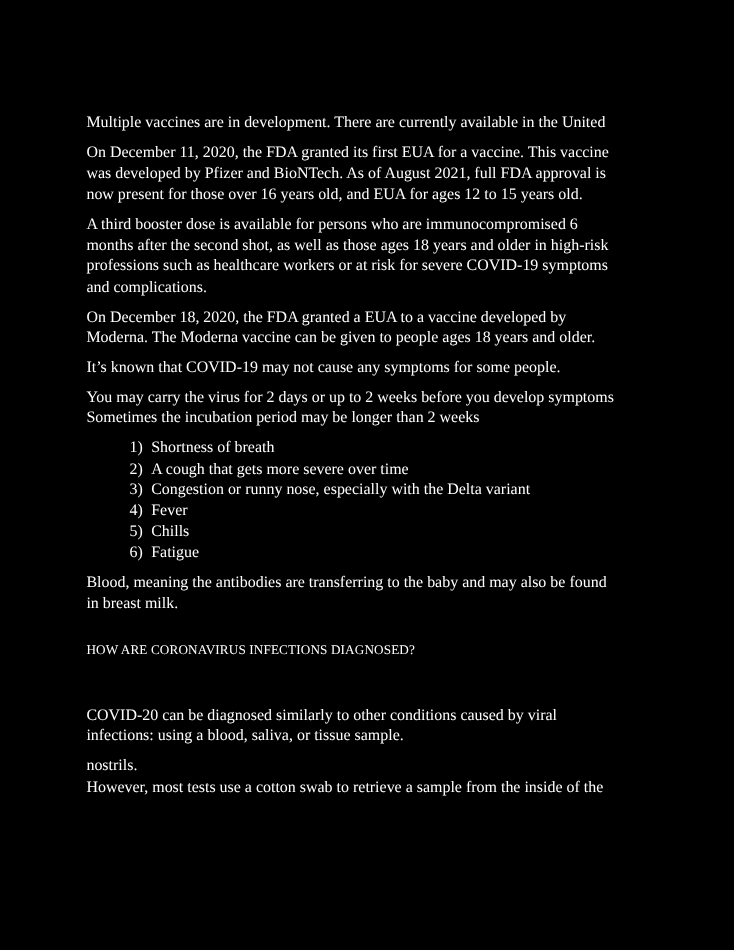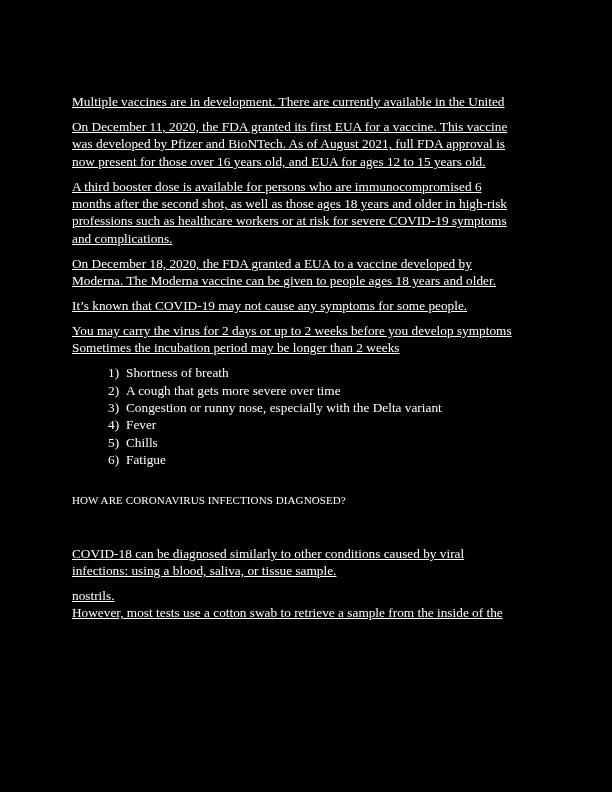--- a/index.html
+++ b/index.html
@@ -23,21 +23,20 @@
       top: 93px;
       width: 472px;
     }
     p {
       margin: 0 0 7.5px 0;
       white-space: normal;
     }
     .line {
       display: block;
       white-space: nowrap;
-      text-decoration: underline;
     }
     ol.symptoms {
       list-style: none;
       margin: 0 0 7.5px 0;
       padding: 0;
     }
     ol.symptoms li {
       position: relative;
       padding-left: 54px;
       height: 17.4px;
@@ -113,25 +112,29 @@
     <li>
       <span class="num">5)</span>
       <span>Chills</span>
     </li>
     <li>
       <span class="num">6)</span>
       <span>Fatigue</span>
     </li>
   </ol>
 
+  <p>
+    <span class="line">Blood, meaning the antibodies are transferring to the baby and may also be found</span>
+    <span class="line">in breast milk.</span>
+  </p>
 
   <h2 class="heading">HOW ARE CORONAVIRUS INFECTIONS DIAGNOSED?</h2>
 
   <p>
-    <span class="line">COVID-18 can be diagnosed similarly to other conditions caused by viral</span>
+    <span class="line">COVID-20 can be diagnosed similarly to other conditions caused by viral</span>
     <span class="line">infections: using a blood, saliva, or tissue sample.</span>
   </p>
 
   <p>
     <span class="line">nostrils.</span>
     <span class="line">However, most tests use a cotton swab to retrieve a sample from the inside of the</span>
   </p>
 
 </div>
 

